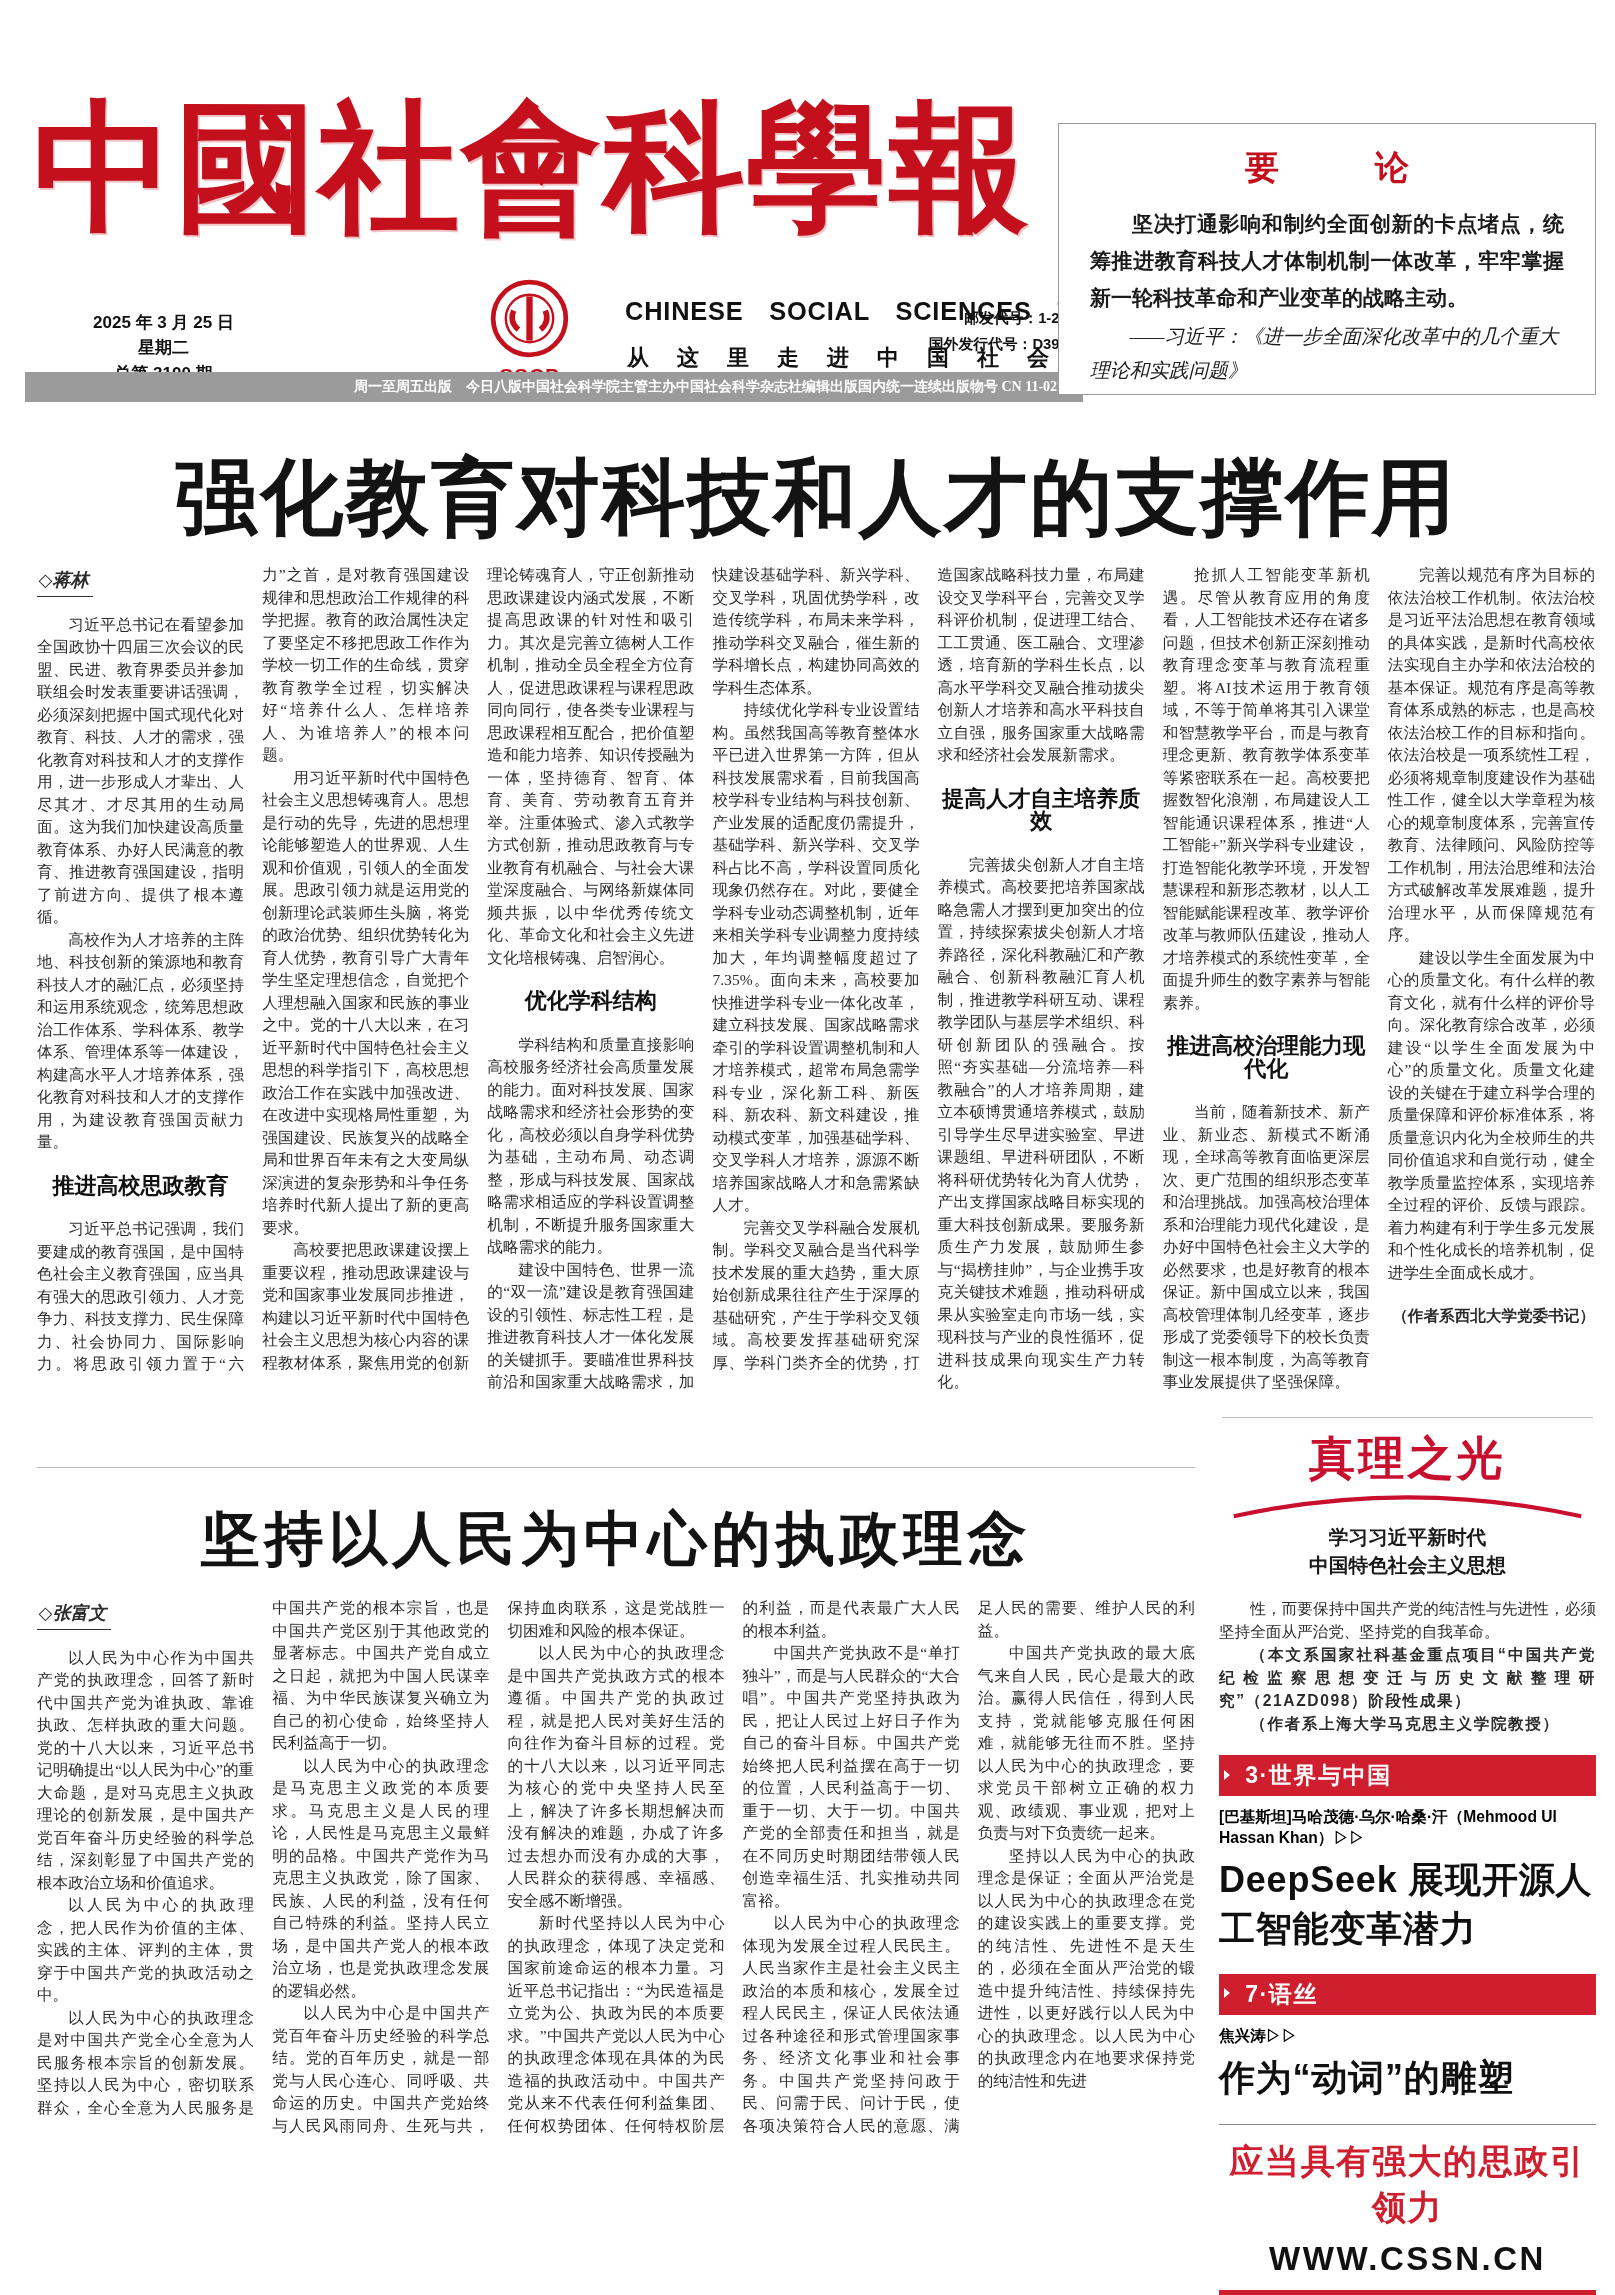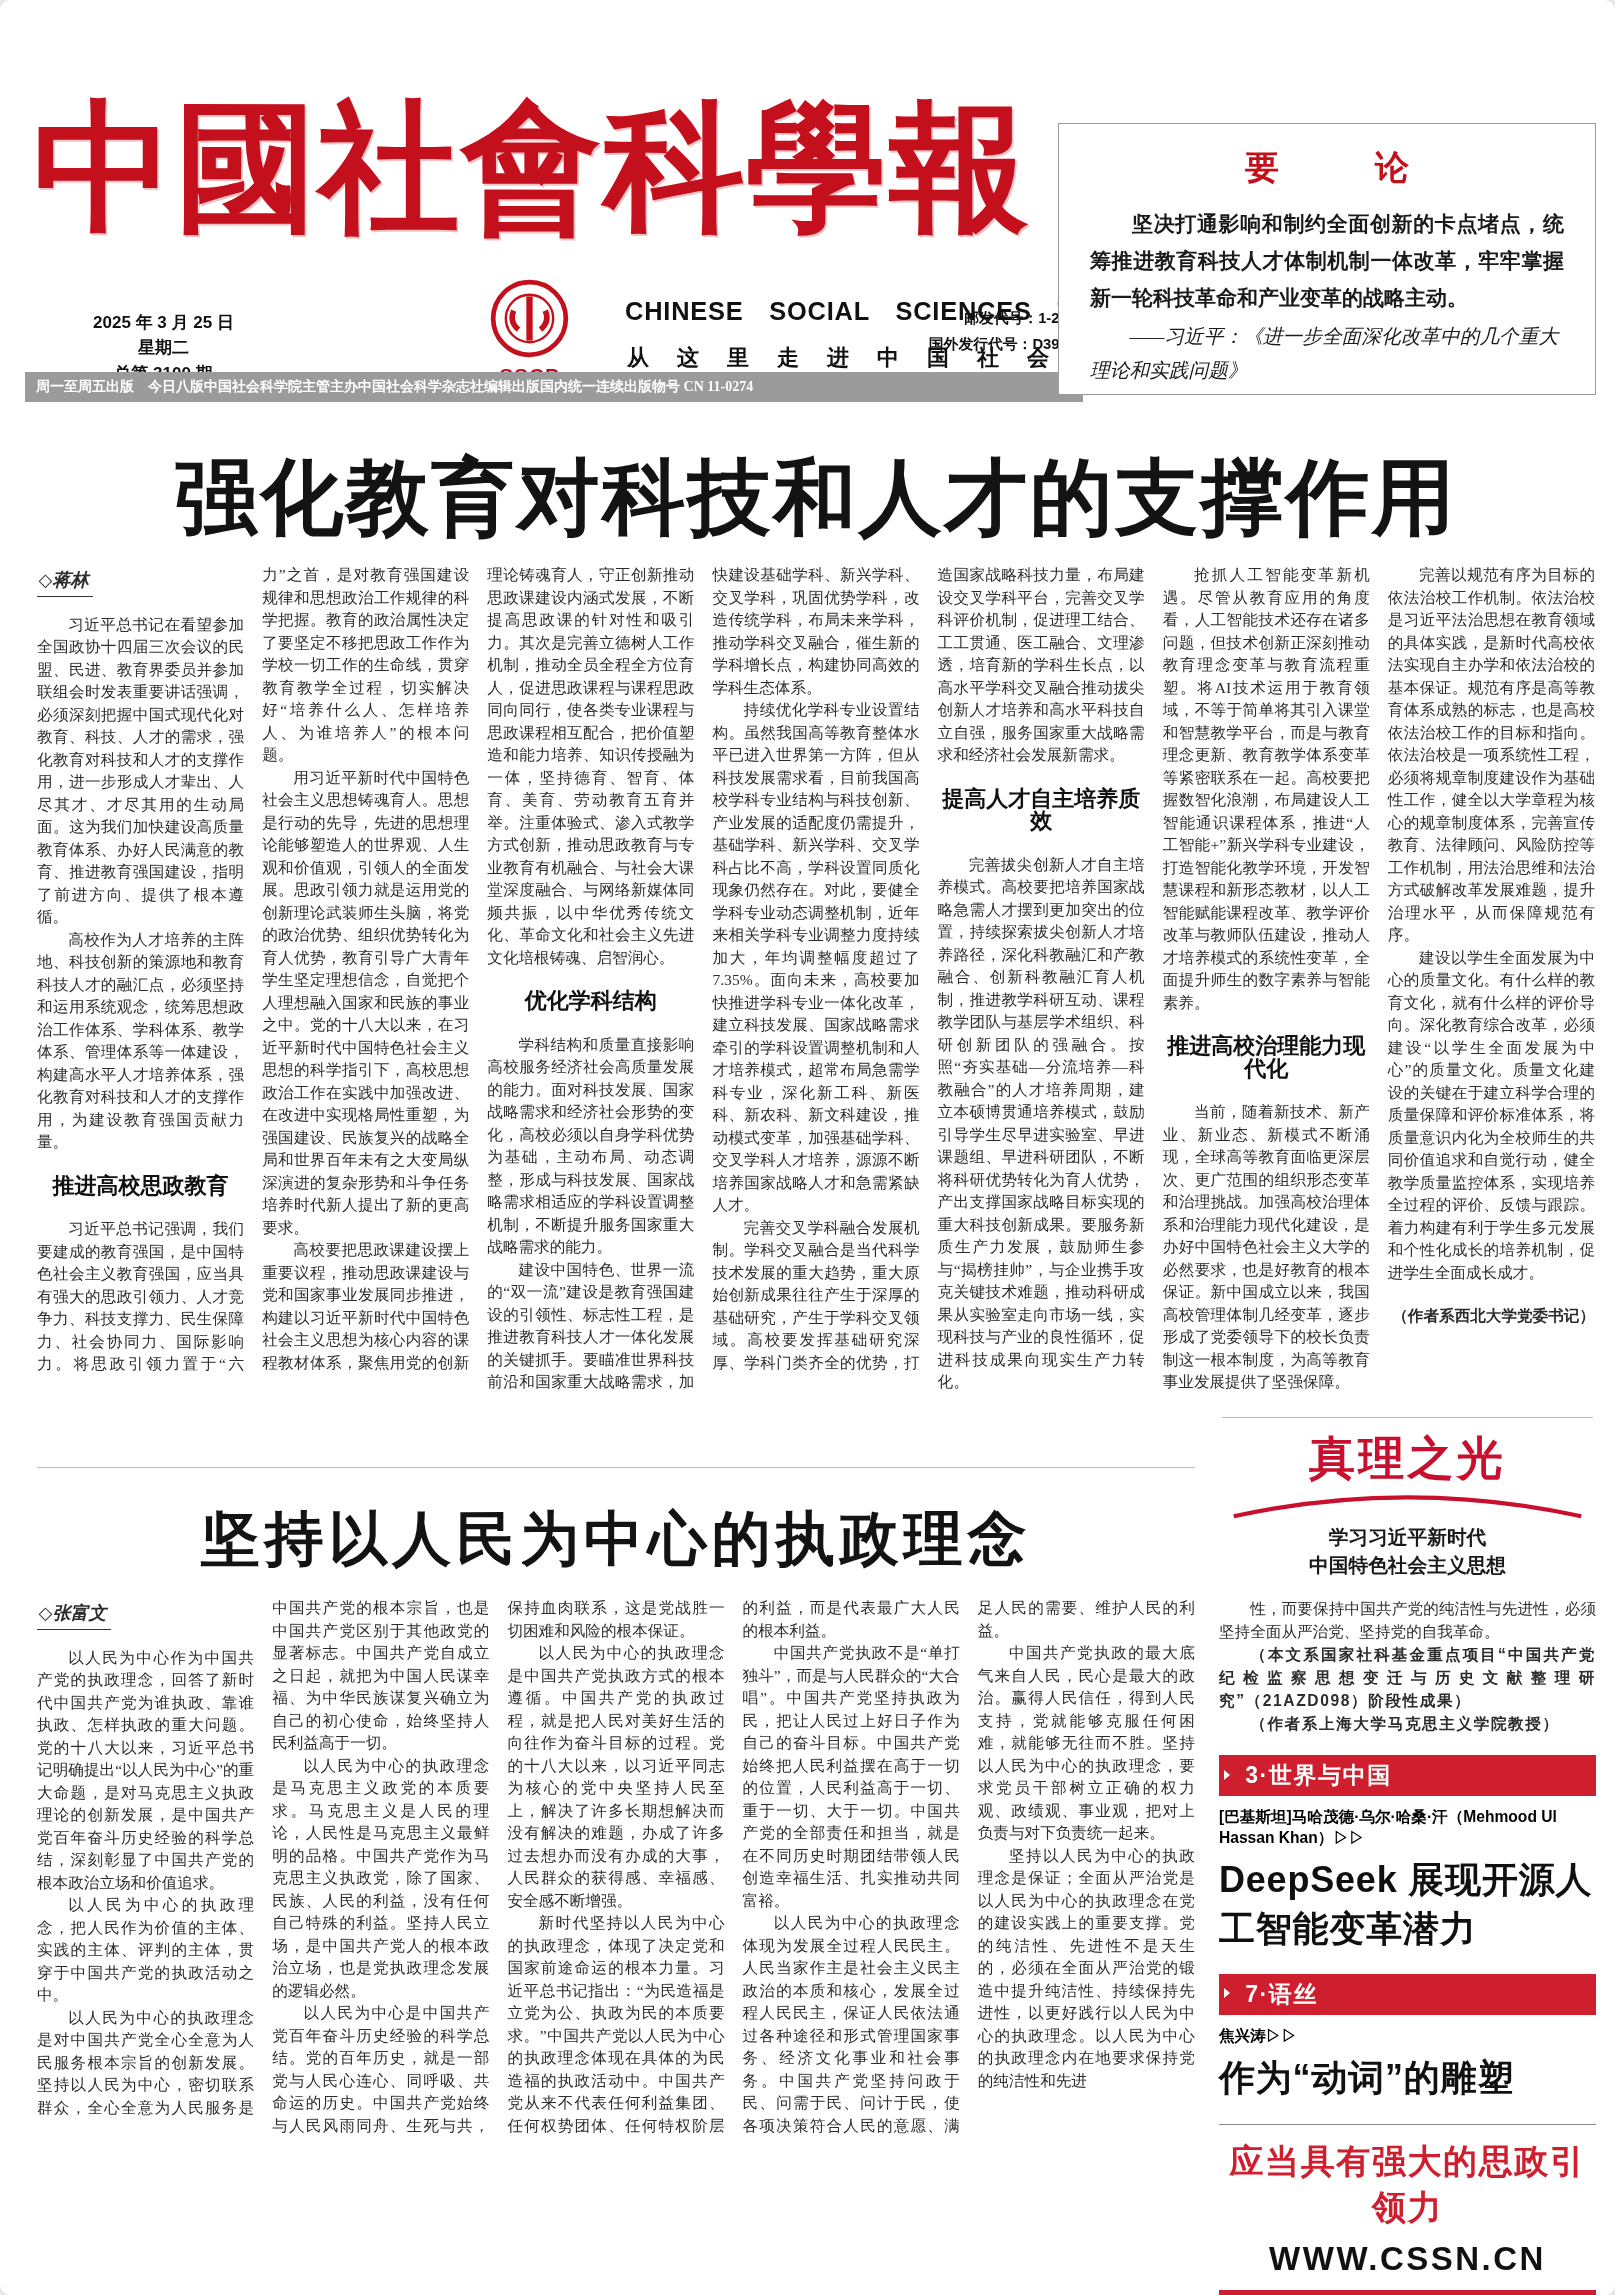--- a/index.html
+++ b/index.html
@@ -1,36 +1,36 @@
 <!DOCTYPE html>
 <html style="font-size:13px"><head>
 <meta charset="utf-8">
 <style>
   html,body{margin:0;padding:0;background:#e8e8e8;}
   #page{position:relative;width:1615px;height:2295px;background:#fff;overflow:hidden;
-        font-family:"Liberation Serif","DejaVu Serif",serif;color:#222;border-radius:11px;}
+        font-family:"Liberation Serif","DejaVu Serif",serif;color:#222;}
   
   .masthead{position:absolute;left:33px;top:48px;width:1017px;height:238px;
     color:#c3101c;font-size:141px;font-weight:700;letter-spacing:1.6px;line-height:238px;
     font-family:"DejaVu Serif","Liberation Serif",serif;white-space:nowrap;
     text-shadow:1.6px 1.6px 0 rgba(195,16,28,.25);}
   .dateblock{position:absolute;left:57px;top:310px;width:213px;text-align:center;
     font-family:"Liberation Sans",sans-serif;font-size:17px;font-weight:700;line-height:25.4px;color:#111;}
   .seal{position:absolute;left:482px;top:279px;width:95px;text-align:center;}
   .seal .sealtxt{font-family:"Liberation Sans",sans-serif;font-weight:900;color:#c3101c;font-size:21px;letter-spacing:0.8px;margin-top:1.6px;}
   .entitle{position:absolute;left:625px;top:297px;width:697px;
     font-family:"Liberation Sans",sans-serif;font-weight:700;font-size:25.4px;color:#111;
     letter-spacing:0.8px;word-spacing:18px;white-space:nowrap;}
   .slogan{position:absolute;left:627px;top:343px;width:705px;
     font-family:"Liberation Sans",sans-serif;font-weight:700;font-size:22px;color:#111;
     letter-spacing:28px;white-space:nowrap;}
   .postal{position:absolute;left:820px;top:305px;width:256px;text-align:right;
     font-family:"Liberation Sans",sans-serif;font-size:14.8px;font-weight:700;line-height:26px;color:#111;}
   .graybar{position:absolute;left:24.6px;top:372px;width:1058px;height:30px;background:#9b9b9b;
-    display:flex;align-items:center;justify-content:flex-start;padding:0 11.5px;box-sizing:border-box;
+    display:flex;align-items:center;justify-content:flex-end;padding:0 11.5px;box-sizing:border-box;
     color:#fff;font-size:14px;font-weight:600;white-space:nowrap;}
   .yaolun{position:absolute;left:1058px;top:123px;width:538px;height:272px;border:0.8px solid #999;
     box-sizing:border-box;padding:18px 31px 0 31px;background:#fff;}
   .yaolun h2{margin:3.3px 0 14.8px 0;text-align:center;color:#c3101c;font-size:34px;letter-spacing:31px;
     font-family:"Liberation Sans",sans-serif;font-weight:900;text-indent:31px;}
   .yaolun .yl-body{font-size:21px;font-weight:700;line-height:37px;text-align:justify;text-indent:2em;color:#1a1a1a;}
   .yaolun .yl-src{font-size:19.7px;line-height:34px;text-indent:2em;color:#1a1a1a;font-style:italic;margin-top:1.6px;}
   
   .headline1{position:absolute;left:37px;top:443px;width:1558px;text-align:center;
     font-family:"Liberation Sans",sans-serif;font-weight:900;font-size:83px;letter-spacing:2.5px;color:#131313;white-space:nowrap;}

